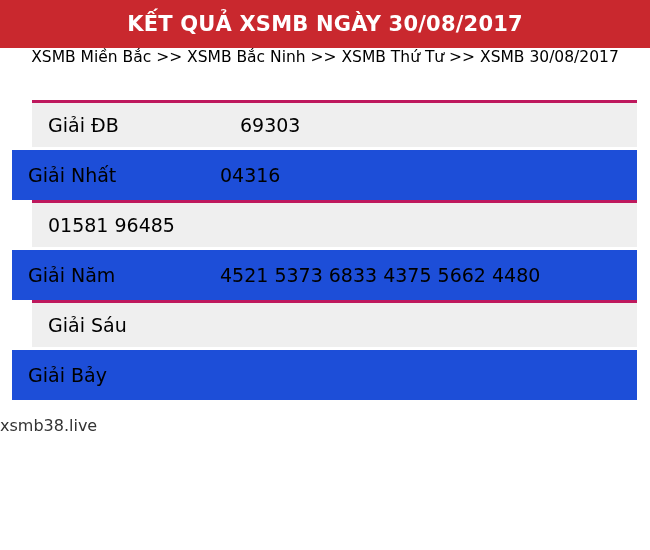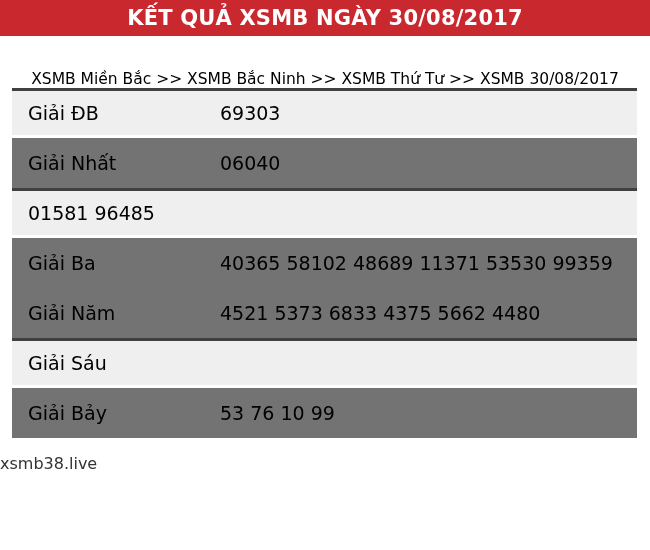--- a/index.html
+++ b/index.html
@@ -5,38 +5,38 @@
   html, body { margin: 0; padding: 0; }
   body {
     width: 650px;
     height: 550px;
     background: #ffffff;
     color: #000000;
     font-family: "DejaVu Sans", "Liberation Sans", sans-serif;
     overflow: hidden;
   }
   .header {
-    height: 36px;
+    height: 48px;
     background: #c9282e;
     display: flex;
     align-items: center;
     justify-content: center;
   }
   .header-title {
     margin: 0;
     color: #ffffff;
     font-size: 21px;
     font-weight: 700;
     letter-spacing: 0.2px;
     white-space: nowrap;
   }
   .breadcrumb {
     height: 52px;
     display: flex;
-    align-items: flex-end;
+    align-items: flex-start;
     justify-content: center;
     font-size: 15.5px;
     white-space: pre;
     color: #000000;
   }
   .breadcrumb a {
     color: #000000;
     text-decoration: none;
     cursor: pointer;
   }
@@ -44,26 +44,27 @@
   .results-table {
     padding: 0 13px 0 12px;
   }
   .result-row {
     height: 50px;
     box-sizing: border-box;
     display: flex;
     align-items: center;
     padding-left: 16px;
     font-size: 19px;
-    background: #737373;
+    background: #1d4ed8;
   }
   .result-row.striped {
     background: #efefef;
-    border-top: 3px solid #404040;
+    border-top: 3px solid #be185d;
     border-bottom: 3px solid #ffffff;
+    margin-left: 20px;
   }
   .prize-label {
     width: 192px;
     flex-shrink: 0;
     white-space: nowrap;
   }
   .prize-numbers {
     white-space: nowrap;
   }
   .footer {
@@ -89,43 +90,38 @@
 <nav class="breadcrumb" id="breadcrumb"><a>XSMB Miền Bắc</a><span class="bc-sep"> &gt;&gt; </span><a>XSMB Bắc Ninh</a><span class="bc-sep"> &gt;&gt; </span><a>XSMB Thứ Tư</a><span class="bc-sep"> &gt;&gt; </span><a>XSMB 30/08/2017</a></nav>
 
 <div class="results-table" id="rows-container">
   <div class="result-row striped">
     <div class="prize-label">Giải ĐB</div>
     <div class="prize-numbers">69303</div>
   </div>
 
   <div class="result-row">
     <div class="prize-label">Giải Nhất</div>
-    <div class="prize-numbers">06040</div>
+    <div class="prize-numbers">04316</div>
   </div>
 
   <div class="result-row striped">
     <div class="prize-numbers">01581 96485</div>
   </div>
 
-  <div class="result-row">
-    <div class="prize-label">Giải Ba</div>
-    <div class="prize-numbers">40365 58102 48689 11371 53530 99359</div>
-  </div>
 
 
   <div class="result-row">
     <div class="prize-label">Giải Năm</div>
     <div class="prize-numbers">4521 5373 6833 4375 5662 4480</div>
   </div>
 
   <div class="result-row striped">
     <div class="prize-label">Giải Sáu</div>
   </div>
 
   <div class="result-row">
     <div class="prize-label">Giải Bảy</div>
-    <div class="prize-numbers">53 76 10 99</div>
   </div>
 </div>
 
 <div class="footer">
   <a>xsmb38.live</a>
 </div>
 
 </body></html>

